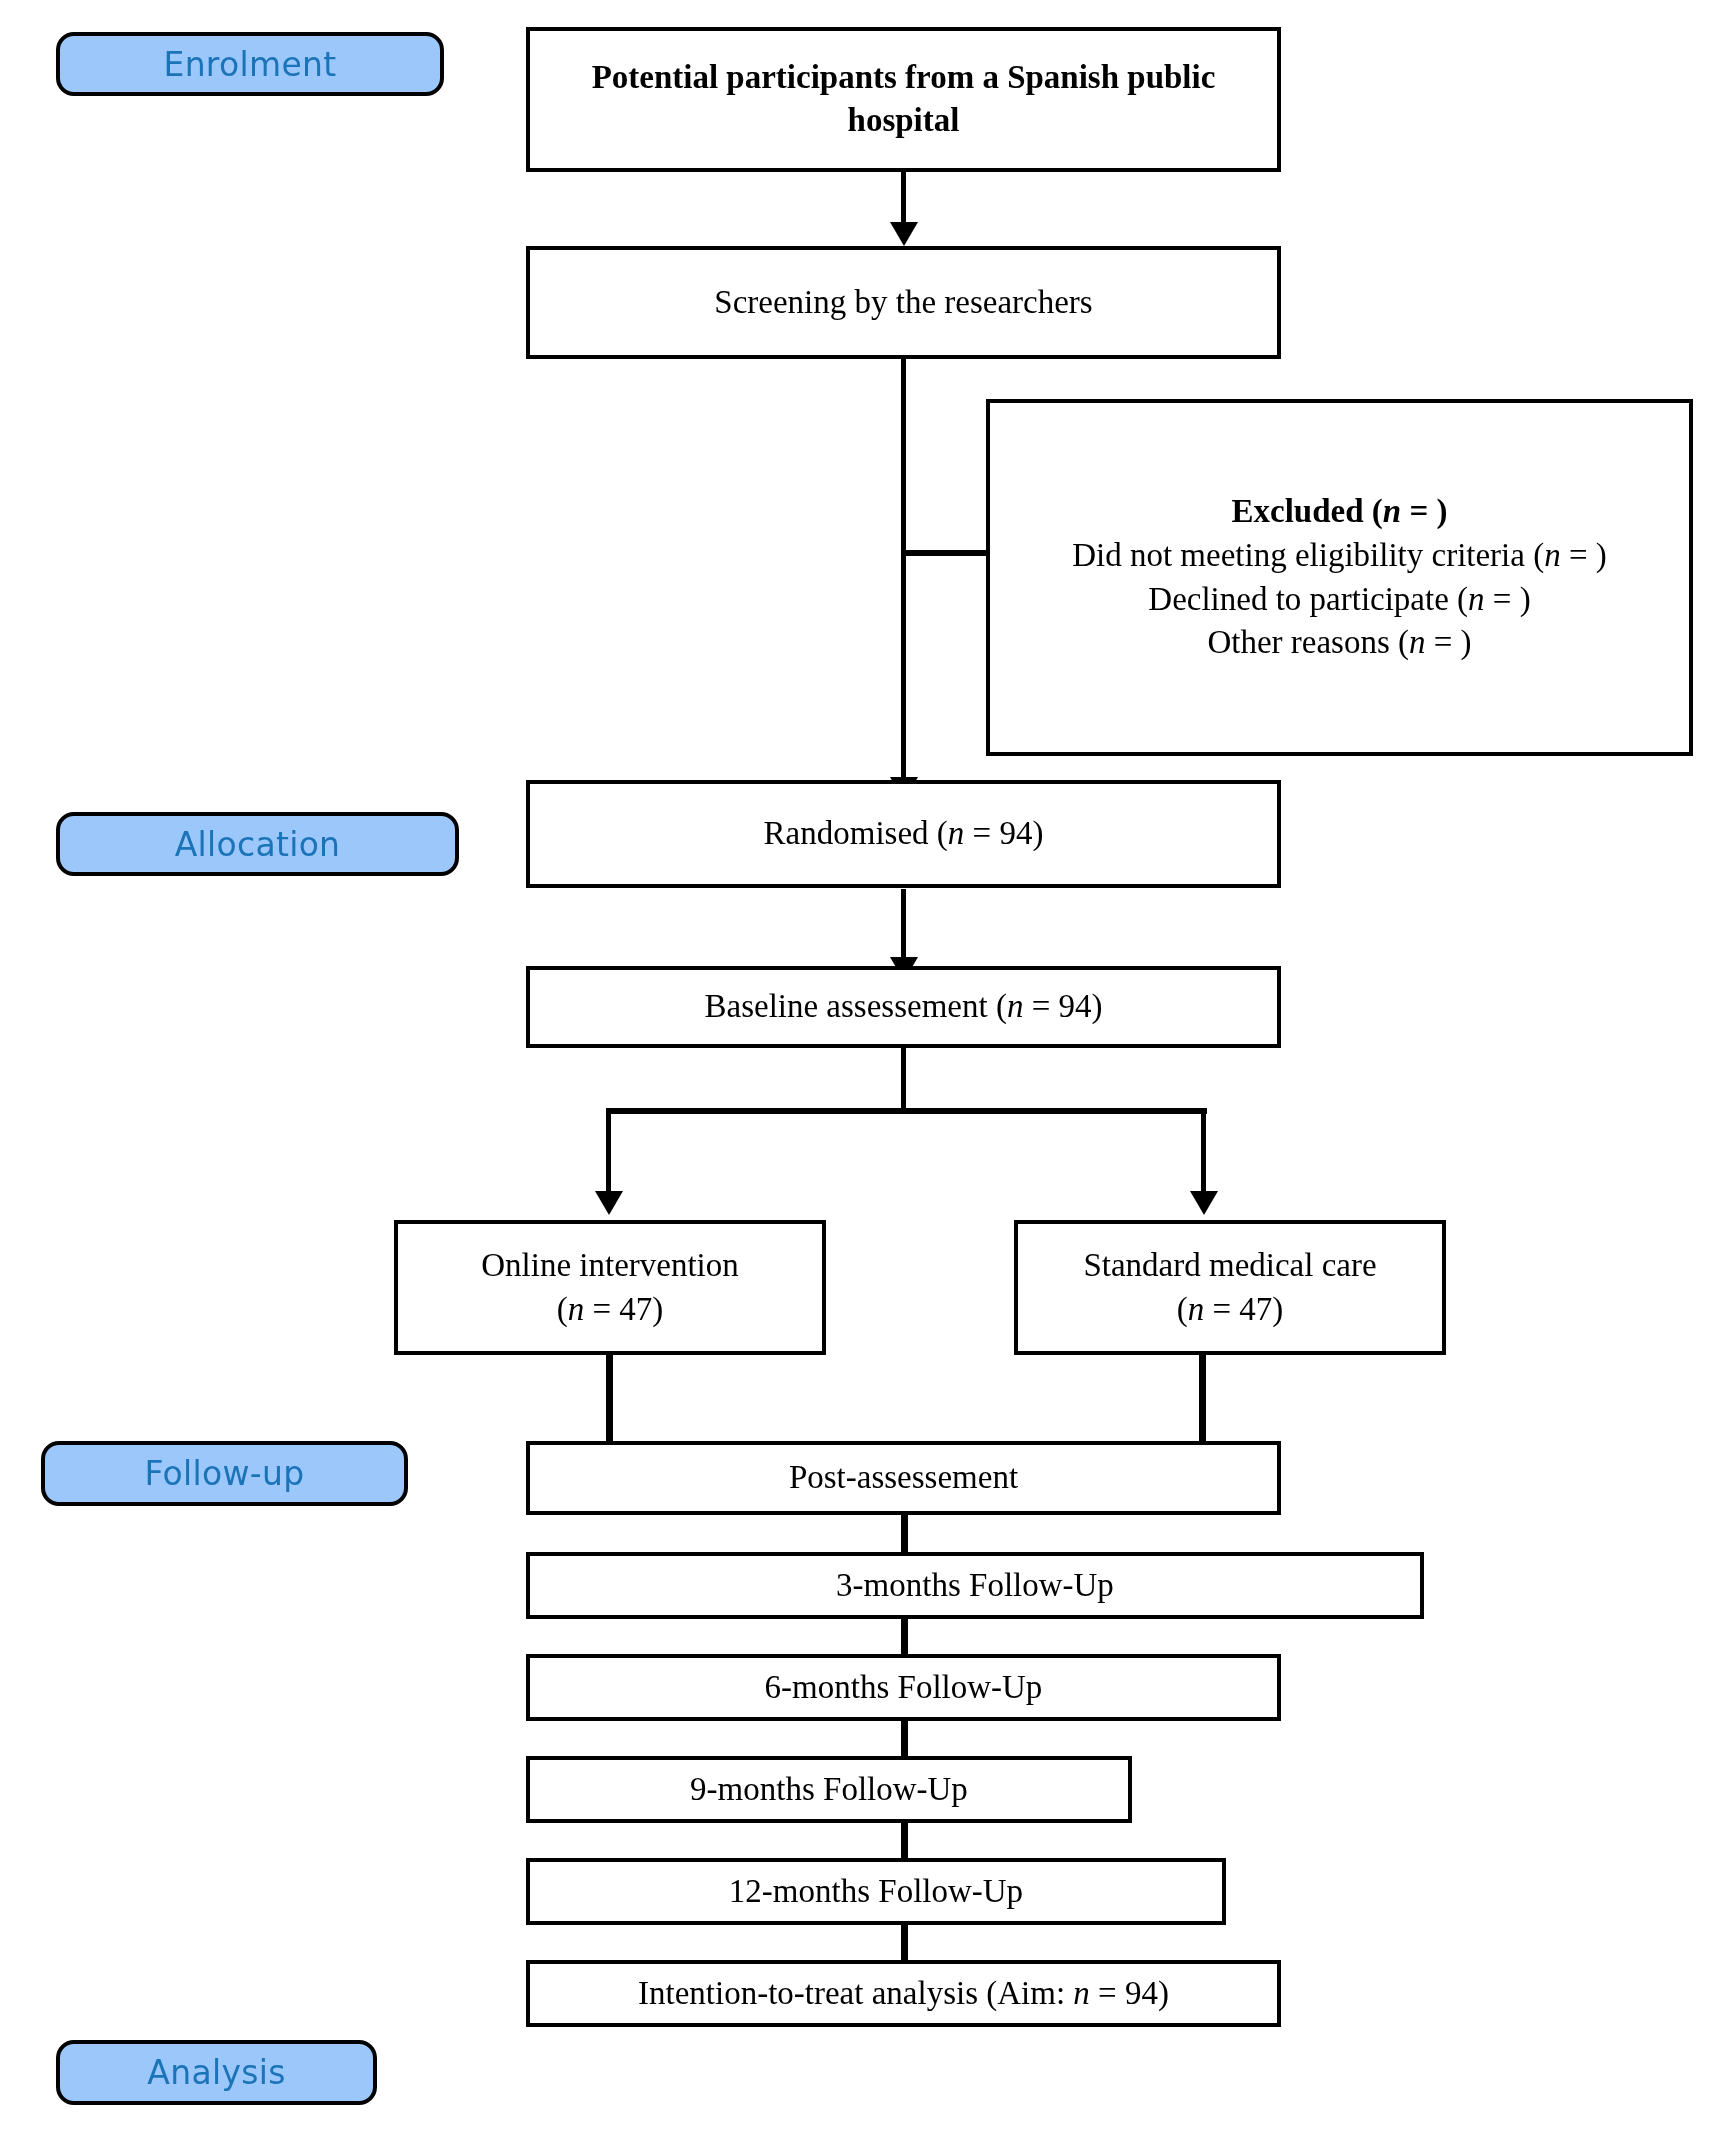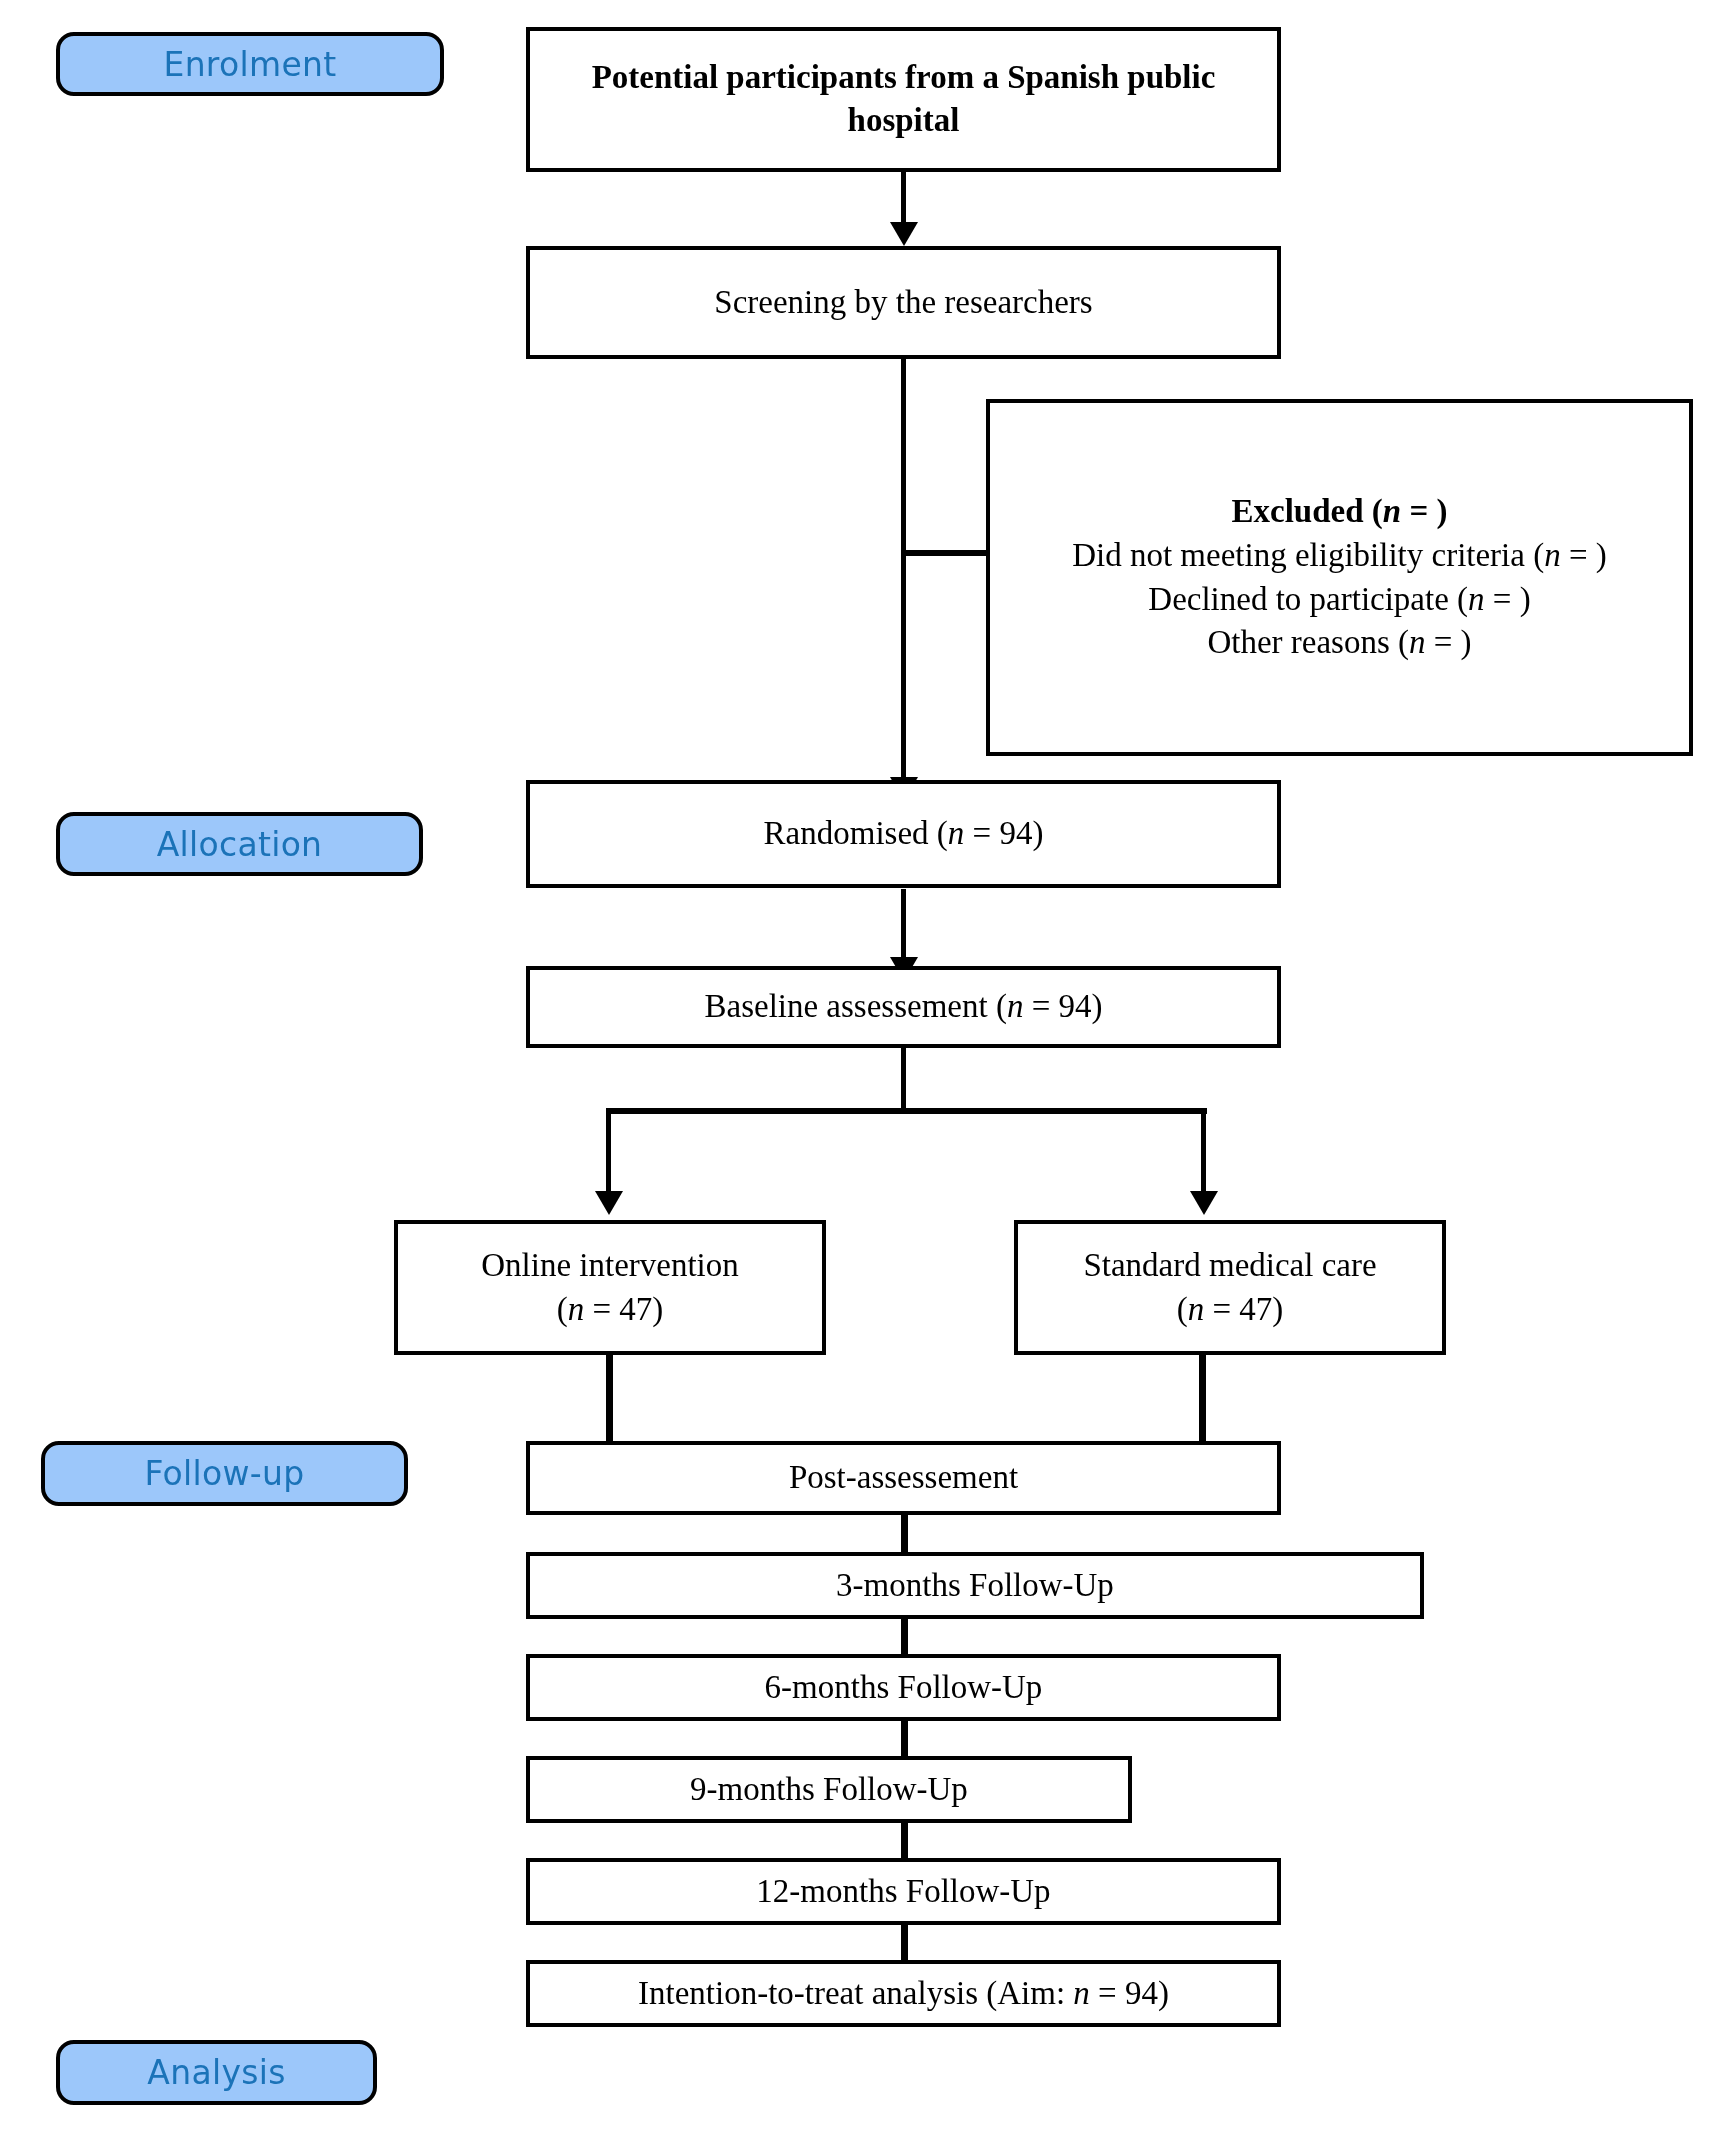--- a/index.html
+++ b/index.html
@@ -79,21 +79,21 @@
 </style>
 </head>
 <body>
 
 <div id="canvas">
 
   <div class="badge" style="left:56px; top:32px; width:388px; height:64px;">
     <span>Enrolment</span>
   </div>
 
-  <div class="badge" style="left:56px; top:812px; width:367px; height:64px;">
+  <div class="badge" style="left:56px; top:812px; width:403px; height:64px;">
     <span>Allocation</span>
   </div>
 
   <div class="badge" style="left:41px; top:1441px; width:367px; height:65px;">
     <span>Follow-up</span>
   </div>
 
   <div class="badge" style="left:56px; top:2040px; width:321px; height:65px;">
     <span>Analysis</span>
   </div>
@@ -190,21 +190,21 @@
       <span class="line">6-months Follow-Up</span>
     </div>
   </div>
 
   <div class="box" style="left:526px; top:1756px; width:606px; height:67px;">
     <div class="inner">
       <span class="line">9-months Follow-Up</span>
     </div>
   </div>
 
-  <div class="box" style="left:526px; top:1858px; width:755px; height:67px;">
+  <div class="box" style="left:526px; top:1858px; width:700px; height:67px;">
     <div class="inner">
       <span class="line">12-months Follow-Up</span>
     </div>
   </div>
 
   <div class="box" style="left:526px; top:1960px; width:755px; height:67px;">
     <div class="inner">
       <span class="line"><span>Intention-to-treat analysis (Aim: </span><em class="n">n</em><span> = 94)</span></span>
     </div>
   </div>

